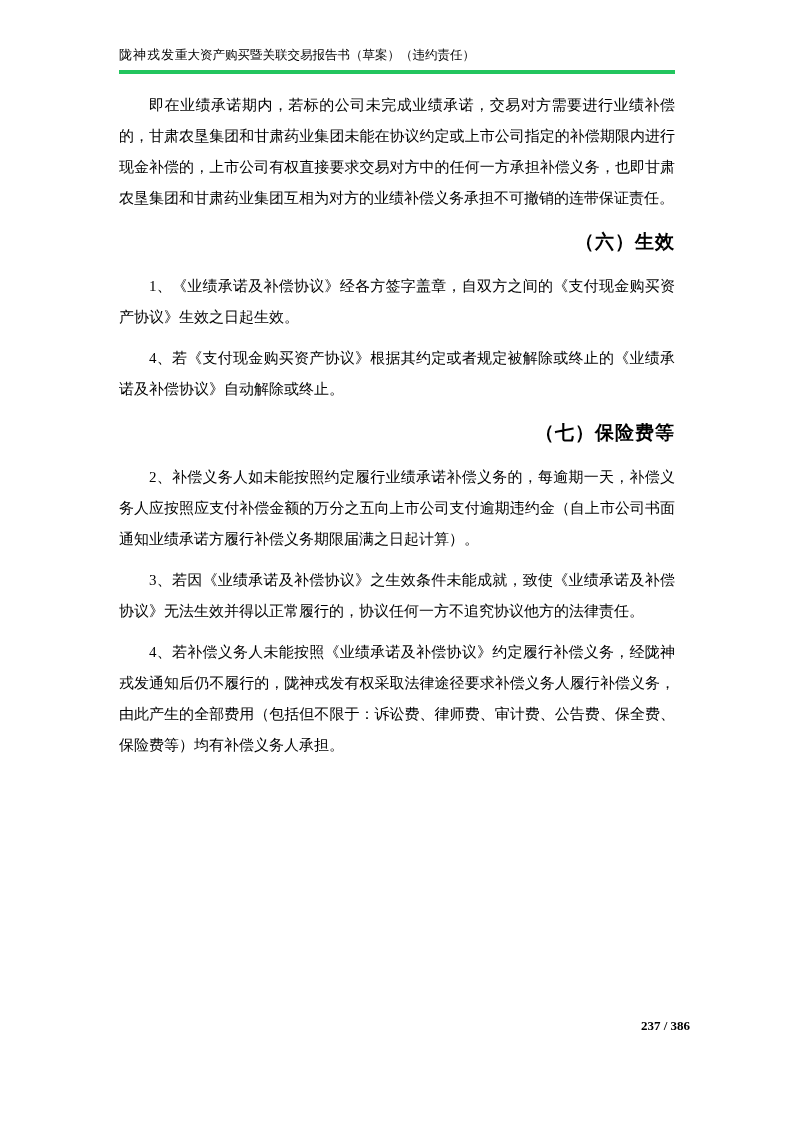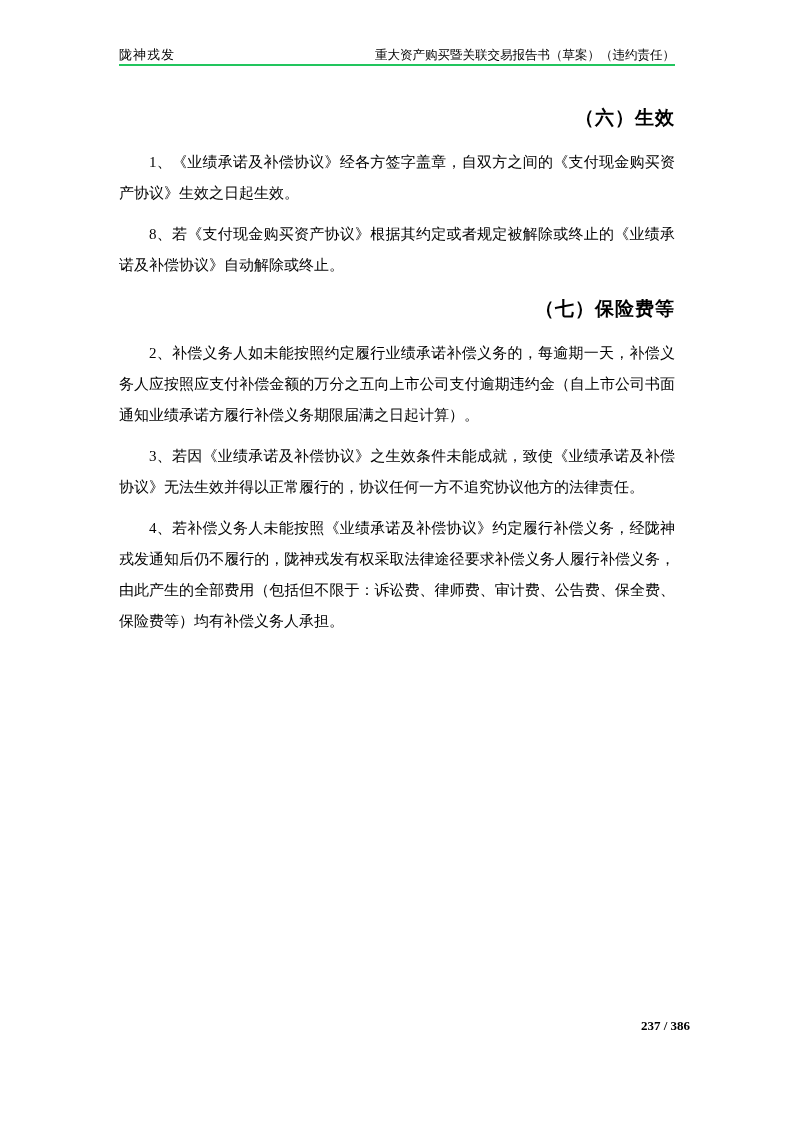--- a/index.html
+++ b/index.html
@@ -16,23 +16,23 @@
     height: 1122px;
     background: #ffffff;
     overflow: hidden;
   }
   .header {
     position: absolute;
     top: 46px;
     left: 119px;
     right: 118px;
     display: flex;
-    justify-content: space-between;
     align-items: flex-end;
-    border-bottom: 2px solid #22c55e;
+    border-bottom: 4px solid #22c55e;
+    padding-bottom: 6px;
   }
   .header .hdr-left {
     font-size: 13px;
     letter-spacing: 1px;
   }
   .header .hdr-right {
     font-size: 12.5px;
   }
   .content {
     position: absolute;
@@ -68,26 +68,27 @@
 
 <div class="page">
 
   <header class="header">
     <span class="hdr-left">陇神戎发</span>
     <span class="hdr-right">重大资产购买暨关联交易报告书（草案）（违约责任）</span>
   </header>
 
   <main class="content">
 
+    <p>即在业绩承诺期内，若标的公司未完成业绩承诺，交易对方需要进行业绩补偿的，甘肃农垦集团和甘肃药业集团未能在协议约定或上市公司指定的补偿期限内进行现金补偿的，上市公司有权直接要求交易对方中的任何一方承担补偿义务，也即甘肃农垦集团和甘肃药业集团互相为对方的业绩补偿义务承担不可撤销的连带保证责任。</p>
 
     <h2>（六）生效</h2>
 
     <p>1、《业绩承诺及补偿协议》经各方签字盖章，自双方之间的《支付现金购买资产协议》生效之日起生效。</p>
 
-    <p>8、若《支付现金购买资产协议》根据其约定或者规定被解除或终止的《业绩承诺及补偿协议》自动解除或终止。</p>
+    <p>4、若《支付现金购买资产协议》根据其约定或者规定被解除或终止的《业绩承诺及补偿协议》自动解除或终止。</p>
 
     <h2>（七）保险费等</h2>
 
 
     <p>2、补偿义务人如未能按照约定履行业绩承诺补偿义务的，每逾期一天，补偿义务人应按照应支付补偿金额的万分之五向上市公司支付逾期违约金（自上市公司书面通知业绩承诺方履行补偿义务期限届满之日起计算）。</p>
 
     <p>3、若因《业绩承诺及补偿协议》之生效条件未能成就，致使《业绩承诺及补偿协议》无法生效并得以正常履行的，协议任何一方不追究协议他方的法律责任。</p>
 
     <p>4、若补偿义务人未能按照《业绩承诺及补偿协议》约定履行补偿义务，经陇神戎发通知后仍不履行的，陇神戎发有权采取法律途径要求补偿义务人履行补偿义务，由此产生的全部费用（包括但不限于：诉讼费、律师费、审计费、公告费、保全费、保险费等）均有补偿义务人承担。</p>
   </main>

